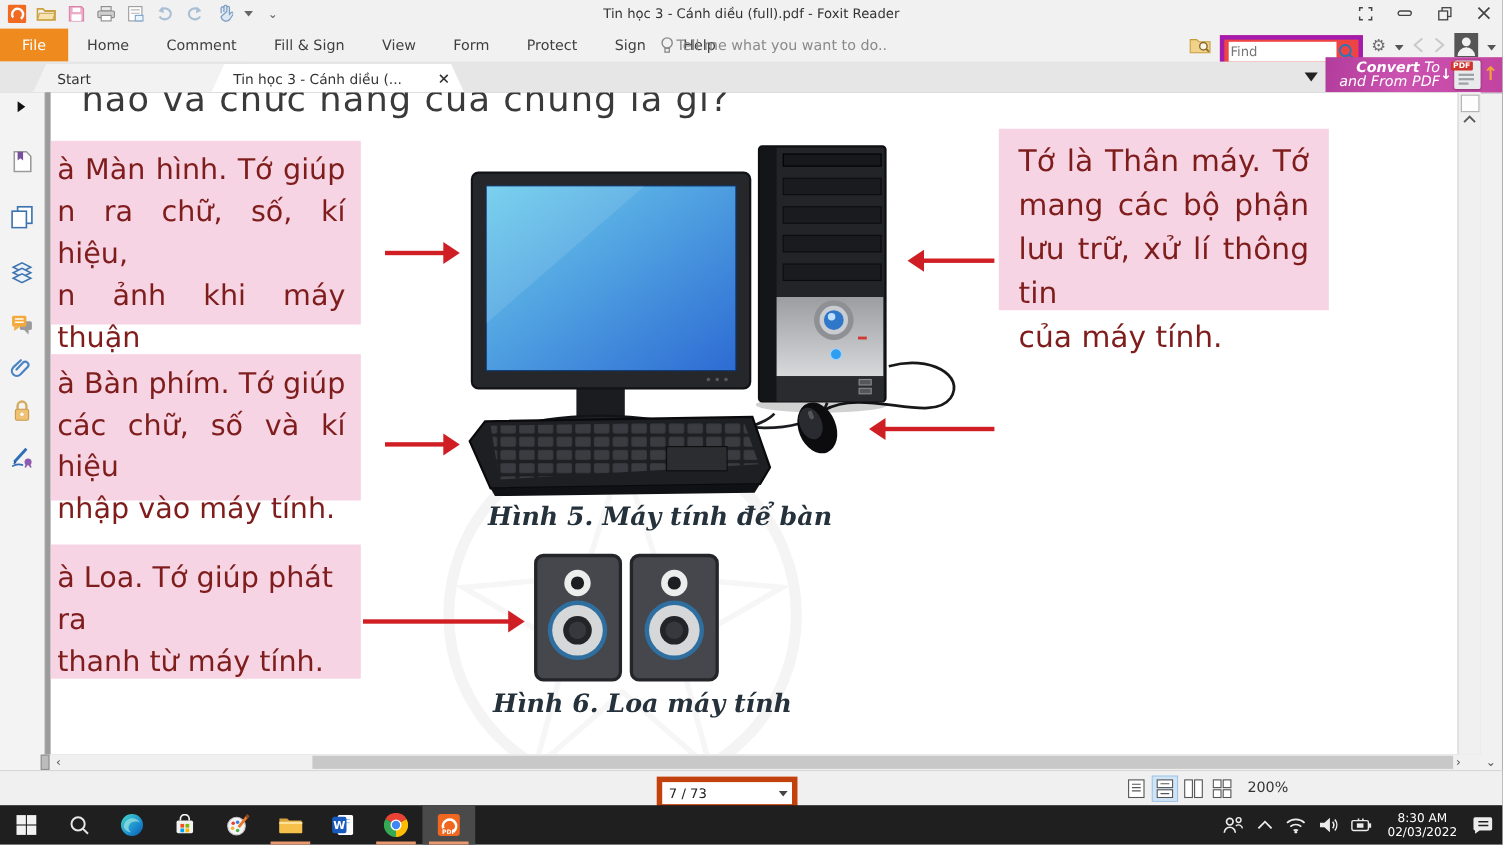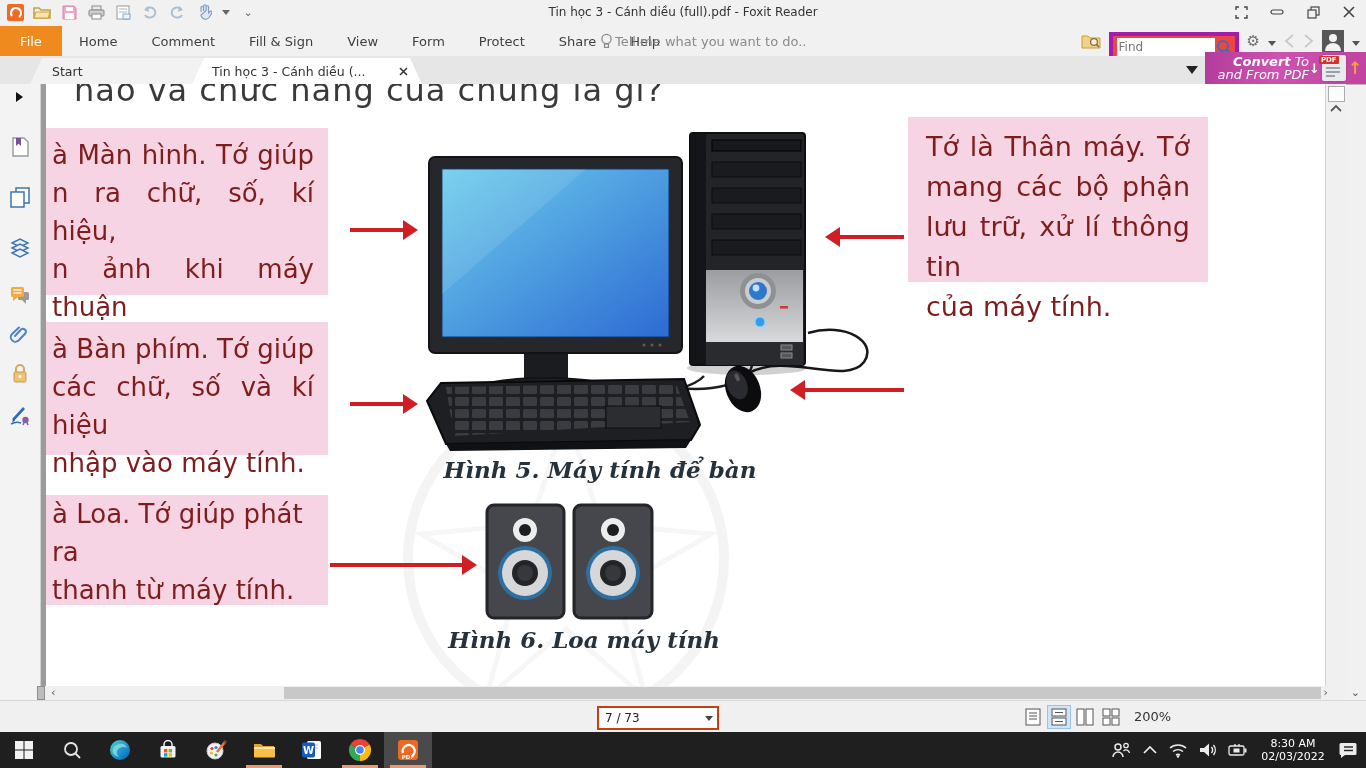--- a/index.html
+++ b/index.html
@@ -50,21 +50,21 @@
   .arrow{position:absolute;height:4px;background:#cf1f24;}
   .arrow.r::after{content:"";position:absolute;right:-14px;top:-8px;border:10px solid transparent;border-left:15px solid #cf1f24;}
   .arrow.l::after{content:"";position:absolute;left:-14px;top:-8px;border:10px solid transparent;border-right:15px solid #cf1f24;}
   .vscroll{position:absolute;right:0;top:0;width:20px;height:602px;background:#f1f0f1;border-left:1px solid #d5d4d5;}
   .vthumb{position:absolute;left:2px;top:2px;width:15px;height:14px;background:#fdfdfd;border:1px solid #aeadae;}
   .hscroll{position:absolute;left:41px;top:686px;width:1305px;height:14px;background:#f1f0f1;}
   .hthumb{position:absolute;left:243px;top:1px;width:1037px;height:12px;background:#c9c8c9;}
   .scr-ar{position:absolute;top:0;font-size:11px;color:#555;line-height:14px;}
   
   .statusbar{position:absolute;left:0;top:700px;width:1366px;height:32px;background:#f1f0f1;border-top:1px solid #d8d7d8;}
-  .pagebox{position:absolute;left:597px;top:5px;width:112px;height:20px;background:#fff;border:2px solid #c2410c;font-size:12px;color:#222;display:flex;align-items:center;padding-left:6px;}
+  .pagebox{position:absolute;left:597px;top:5px;width:112px;height:20px;background:#fff;border:5px solid #c2410c;font-size:12px;color:#222;display:flex;align-items:center;padding-left:6px;}
   .pagebox .caret{position:absolute;right:4px;top:8px;border:4px solid transparent;border-top:5px solid #444;}
   .layico{position:absolute;top:5px;width:22px;height:22px;display:flex;align-items:center;justify-content:center;}
   .layico.on{background:#cfe4f6;outline:1px solid #9cc3e5;}
   .ztext{position:absolute;left:1134px;top:8px;width:48px;font-size:13px;color:#333;}
   
   .taskbar{position:absolute;left:0;top:732px;width:1366px;height:36px;background:#1f1f20;display:flex;align-items:stretch;}
   .tbtn{position:relative;width:48px;display:flex;align-items:center;justify-content:center;}
   .tbtn.active{background:#4a4a4a;}
   .tbtn .ul{position:absolute;bottom:0;left:6px;right:6px;height:3px;background:#e9996d;}
   .tray{position:absolute;right:0;top:0;height:36px;display:flex;align-items:center;gap:10px;padding-right:8px;color:#ececec;}
@@ -160,21 +160,21 @@
 
   <div class="ribbon">
     <div class="rtabs">
       <div class="filetab">File</div>
       <div class="rtab">Home</div>
       <div class="rtab">Comment</div>
       <div class="rtab">Fill &amp; Sign</div>
       <div class="rtab">View</div>
       <div class="rtab">Form</div>
       <div class="rtab">Protect</div>
-      <div class="rtab">Share</div>
+      <div class="rtab">Sign</div>
       <div class="rtab">Help</div>
     </div>
     <div class="tellme">
       <span>
           <svg width="13" height="16">
             <circle cx="6.5" cy="6" r="4.6" fill="none" stroke="#8a8a8a" stroke-width="1.3"></circle>
             <rect x="4.5" y="11" width="4" height="3.4" fill="none" stroke="#8a8a8a" stroke-width="1.2"></rect>
           </svg>
         </span>
       <span>Tell me what you want to do..</span>
@@ -398,21 +398,21 @@
         <div class="j">à Màn hình. Tớ giúp</div>
         <div class="j">n ra chữ, số, kí hiệu,</div>
         <div class="j">n ảnh khi máy thuận</div>
         <div>t động.</div>
       </div>
       <div class="pbox pboxL" style="left:0;top:238px;width:262px;height:125px;">
         <div class="j">à Bàn phím. Tớ giúp</div>
         <div class="j">các chữ, số và kí hiệu</div>
         <div>nhập vào máy tính.</div>
       </div>
-      <div class="pbox pboxL" style="left:0;top:411px;width:262px;height:110px;padding-top:0;">
+      <div class="pbox pboxL" style="left:0;top:411px;width:262px;height:110px;padding-top:12px;">
         <div>à Loa. Tớ giúp phát ra</div>
         <div>thanh từ máy tính.</div>
       </div>
 
       <div class="pbox pboxR" style="left:862px;top:33px;width:264px;height:155px;">
         <div class="j">Tớ là Thân máy. Tớ</div>
         <div class="j">mang các bộ phận</div>
         <div class="j">lưu trữ, xử lí thông tin</div>
         <div>của máy tính.</div>
       </div>

